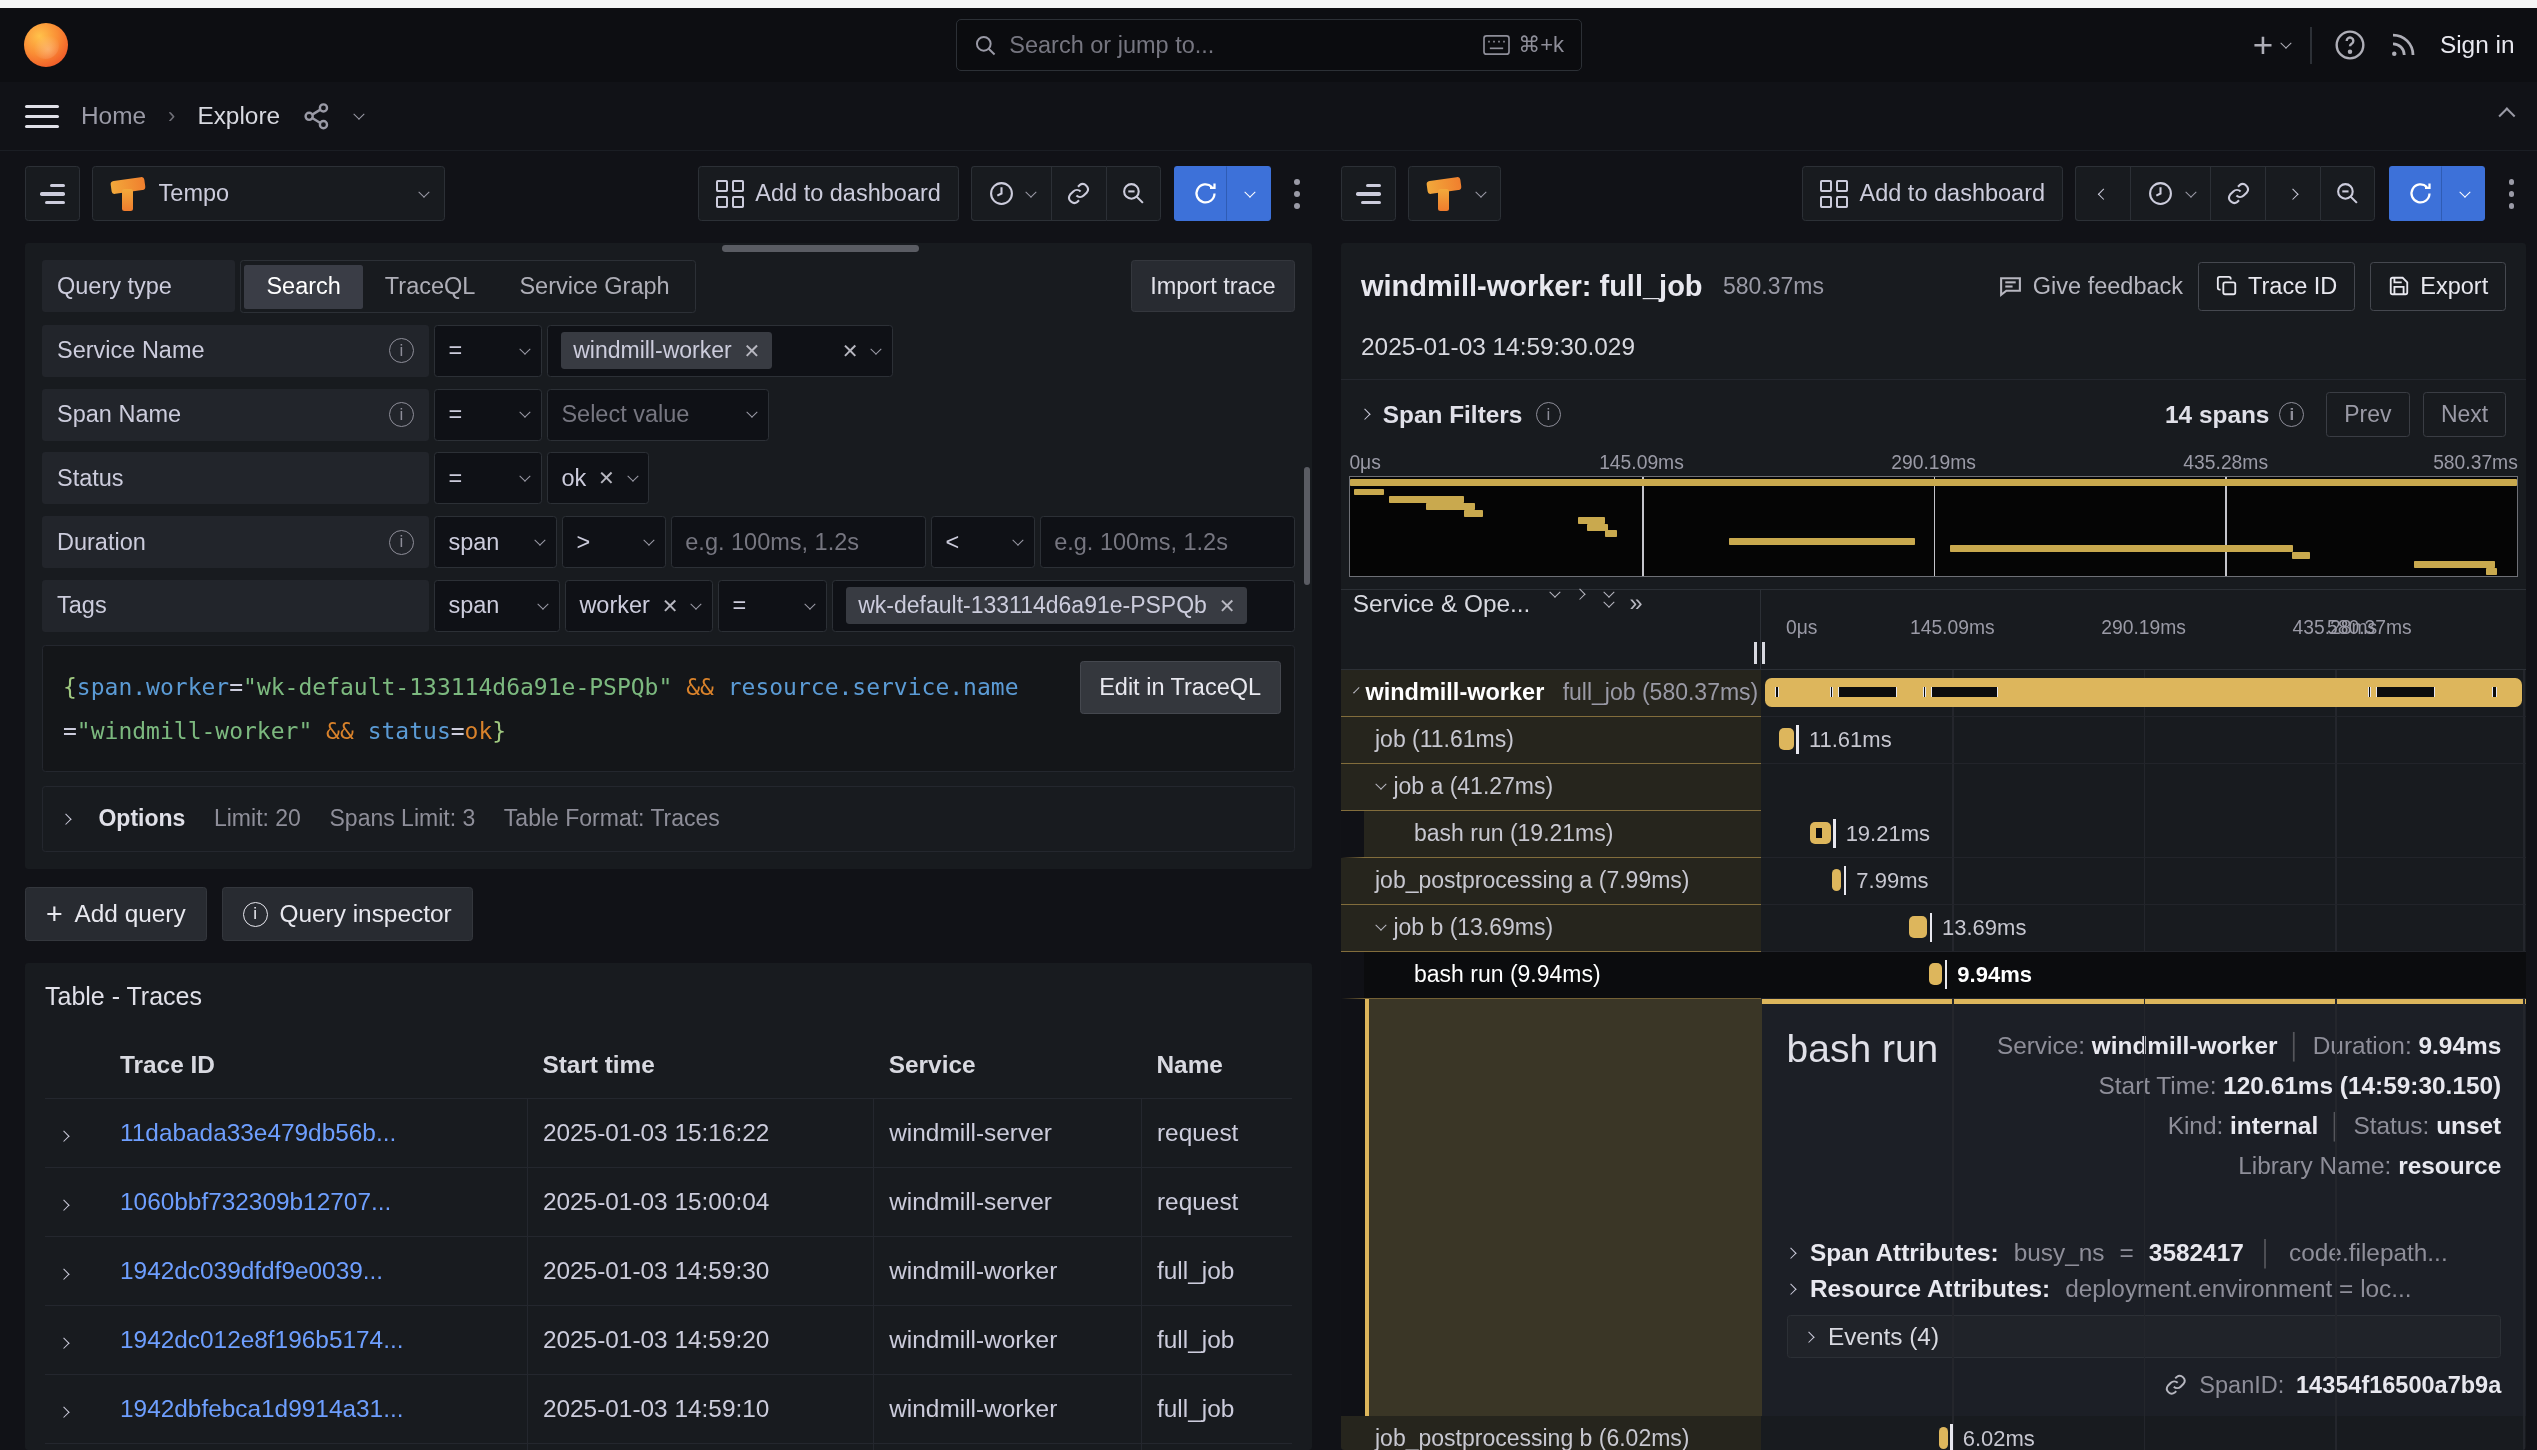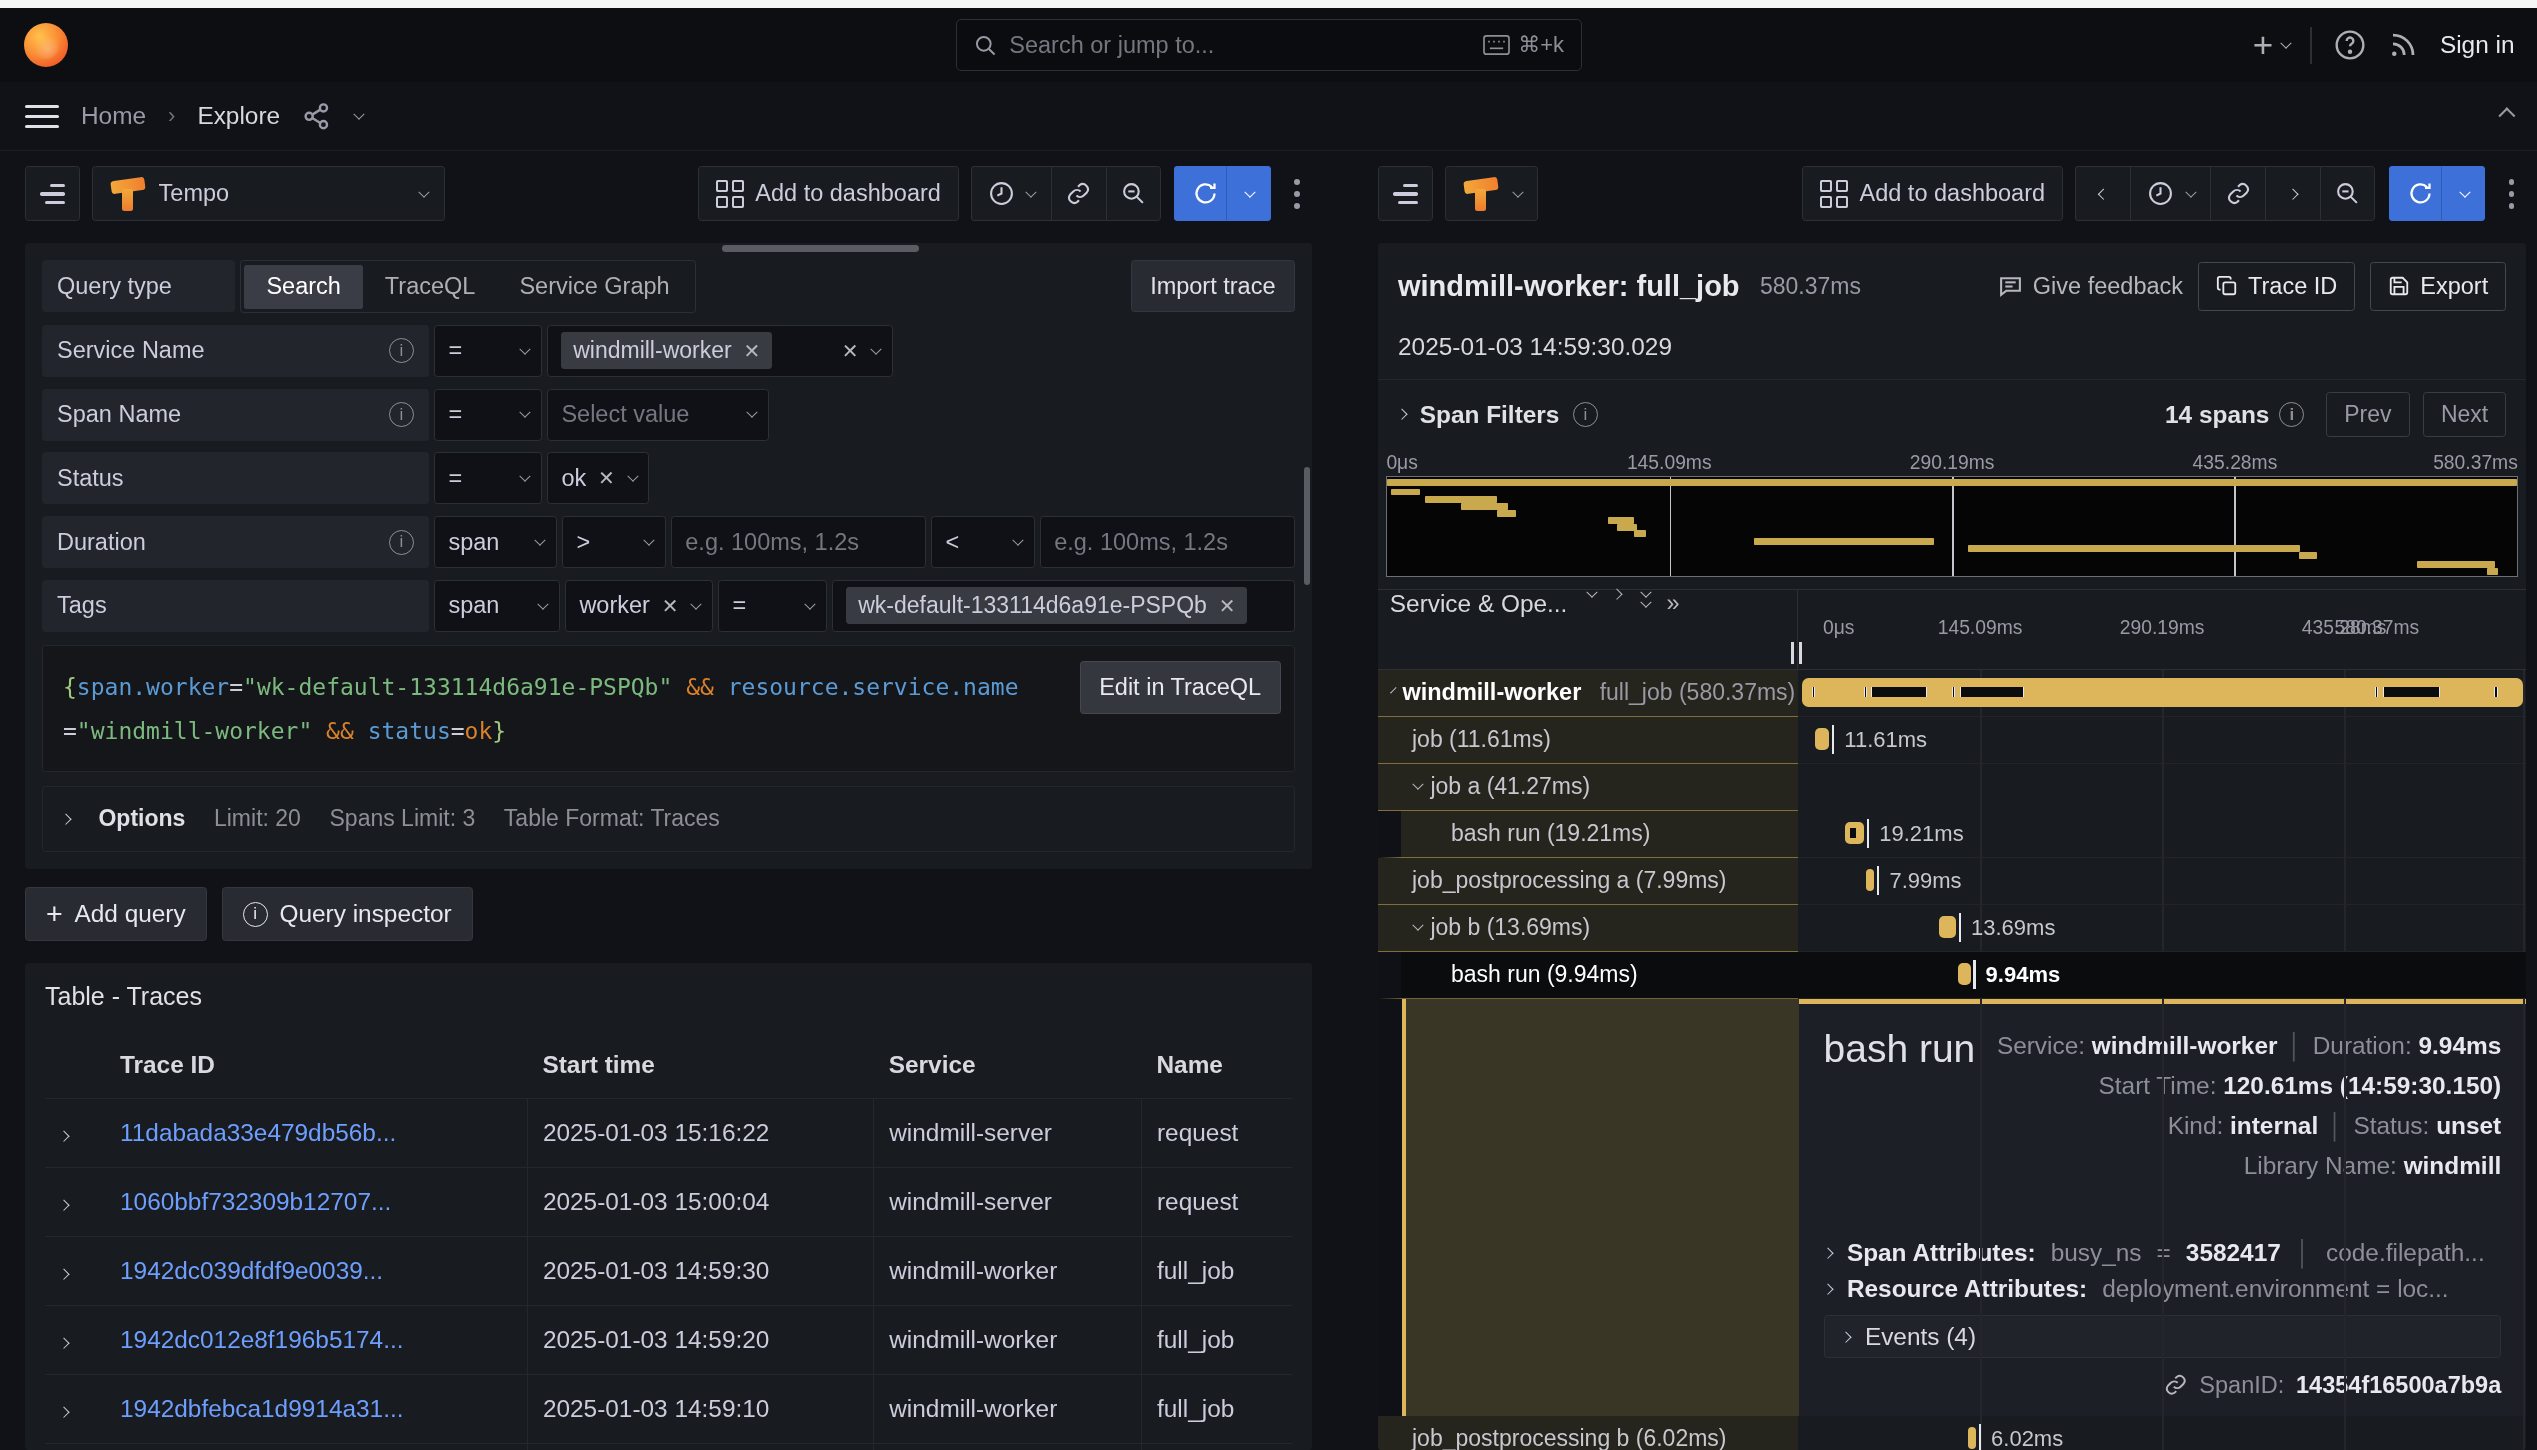--- a/index.html
+++ b/index.html
@@ -31,21 +31,21 @@
   
   .crumbrow { height:69px; background:#111217; display:flex; align-items:center; padding:0 25px; gap:22px;
     border-bottom:1.7px solid #1b1e24; }
   .burger { width:34px; display:flex; flex-direction:column; gap:6.7px; cursor:pointer; }
   .burger span { height:3.4px; background:#e0e0e8; border-radius:1.7px; }
   .crumb { font-size:24.4px; color:#d8d9e0; }
   .crumb.dim { color:#9a9aa6; }
   .crumb-sep { color:#707078; font-size:22px; }
   .crumb-caret { margin-left:auto; color:#9a9aa6; }
   
-  .main { display:flex; padding:15px 11.8px 0 25px; gap:66px; height:calc(1450px - 8.4px - 74px - 69px); }
+  .main { display:flex; padding:15px 11.8px 0 25px; gap:29px; height:calc(1450px - 8.4px - 74px - 69px); }
   .pane-l { width:1287px; flex:none; display:flex; flex-direction:column; }
   .pane-r { flex:1; display:flex; flex-direction:column; min-width:0; }
   
   .ptool { display:flex; align-items:center; gap:11.8px; height:55px; flex:none; }
   .tbtn { height:55px; background:#181b1f; border:1.7px solid #2c3036; border-radius:3.4px; color:#ccccdc;
     font-size:23.5px; display:flex; align-items:center; gap:11.8px; padding:0 17px; cursor:pointer; }
   .tbtn.icon-only { width:55px; justify-content:center; padding:0; }
   .tbtn.blue { background:#3d71d9; border-color:#3d71d9; color:#fff; }
   .tbtn.blue.caret { margin-left:-10px; border-left:1.7px solid #2f5cb4; }
   .btn-group { display:flex; }
@@ -786,21 +786,21 @@
         <div class="detail-row">
           <div class="detail-indent"></div>
           <div class="detail-strip"></div>
           <div class="detail-panel">
             <div class="d-top">
               <div class="d-title">bash run</div>
               <div class="d-meta">
                 <div><span>Service:</span> <b>windmill-worker</b><span class="sep">│</span><span>Duration:</span> <b>9.94ms</b></div>
                 <div><span>Start Time:</span> <b>120.61ms (14:59:30.150)</b></div>
                 <div><span>Kind:</span> <b>internal</b><span class="sep">│</span><span>Status:</span> <b>unset</b></div>
-                <div><span>Library Name:</span> <b>windmill</b></div>
+                <div><span>Library Name:</span> <b>resource</b></div>
               </div>
             </div>
             <div class="d-attrs">
               <i class="chev sm right" style="color:#ccccdc"></i>
               <b>Span Attributes:</b>
               <span class="k">busy_ns</span>
                 <span class="k">=</span>
                 <b>3582417</b>
               <span class="sep" style="color:#55565c">│</span>
               <span class="k">code.filepath...</span>

